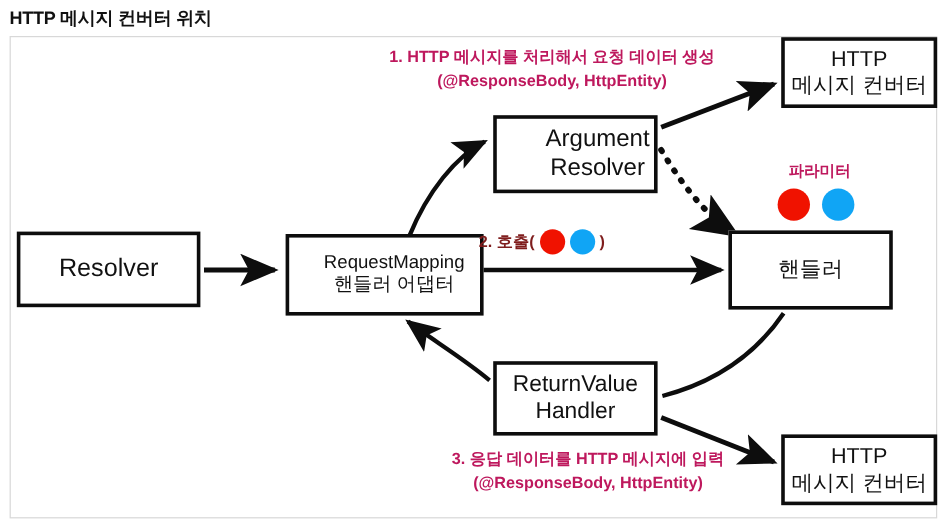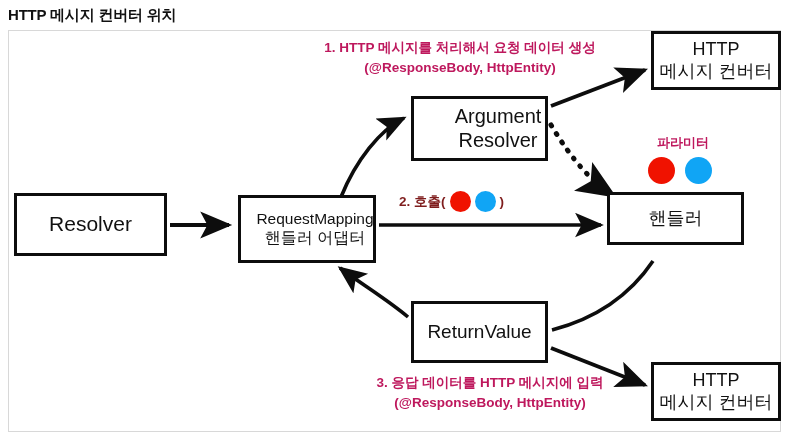--- a/index.html
+++ b/index.html
@@ -54,36 +54,36 @@
     text-align: center;
     color: #111111;
     line-height: 1.18;
   }
   .node span { display: block; white-space: nowrap; }
   #node-dispatcher-servlet {
     left: 14px; top: 193px; width: 153px; height: 63px;
     font-size: 21px;
   }
   #node-request-mapping {
-    left: 238px; top: 195px; width: 138px; height: 68px;
+    left: 238px; top: 195px; width: 165px; height: 68px;
     font-size: 15.5px;
     padding-left: 16px;
   }
   #node-request-mapping .line2 { font-size: 16px; }
   #node-argument-resolver {
     left: 411px; top: 96px; width: 137px; height: 65px;
     font-size: 20px;
     padding-left: 37px;
   }
   #node-return-value-handler {
     left: 411px; top: 301px; width: 137px; height: 62px;
     font-size: 19px;
   }
   #node-handler {
-    left: 607px; top: 192px; width: 137px; height: 53px;
+    left: 607px; top: 192px; width: 137px; height: 66px;
     font-size: 18px;
   }
   #node-http-converter-top {
     left: 651px; top: 31px; width: 130px; height: 59px;
     font-size: 18px;
   }
   #node-http-converter-bottom {
     left: 651px; top: 362px; width: 130px; height: 59px;
     font-size: 18px;
   }
@@ -170,20 +170,21 @@
   <span class="line2">핸들러 어댑터</span>
 </div>
 
 <div class="node" id="node-argument-resolver">
   <span class="line1">Argument</span>
   <span class="line2">Resolver</span>
 </div>
 
 <div class="node" id="node-return-value-handler">
   <span class="line1">ReturnValue</span>
+  <span class="line2">Handler</span>
 </div>
 
 <div class="node" id="node-handler">
   <span class="line1">핸들러</span>
 </div>
 
 <div class="node" id="node-http-converter-top">
   <span class="line1">HTTP</span>
   <span class="line2">메시지 컨버터</span>
 </div>

